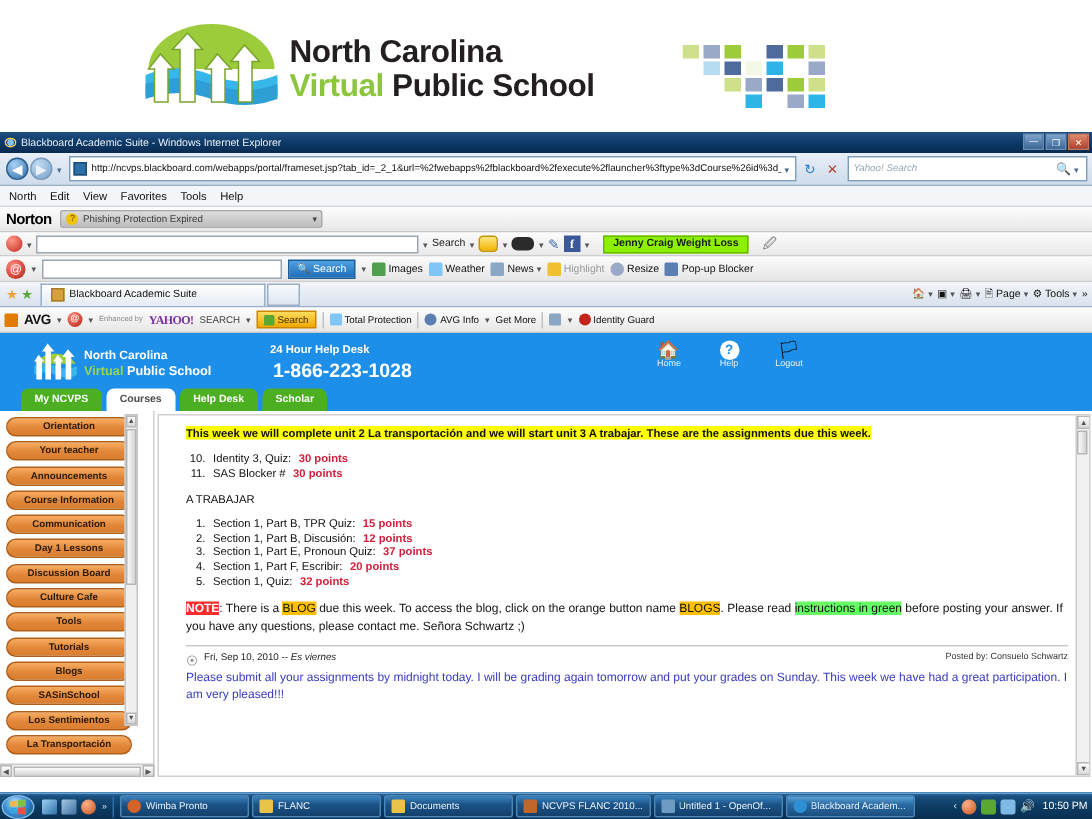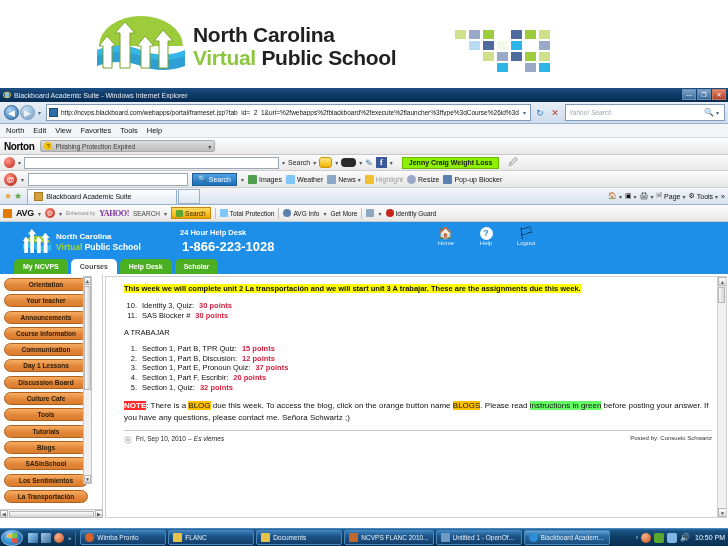--- a/index.html
+++ b/index.html
@@ -594,20 +594,21 @@
             <span class="hl-red">NOTE</span><span>: There is a </span><span class="hl-orange">BLOG</span><span> due this week. To access the blog, click on the orange button name </span><span class="hl-orange">BLOGS</span><span>. Please read </span><span class="hl-green">instructions in green</span><span> before posting your answer. If you have any questions, please contact me. Señora Schwartz ;)</span>
           </div>
 
           <div class="divider-line"></div>
 
           <div class="post-meta">
             <span class="post-bullet">⦿</span>
             <span class="post-date"><span>Fri, Sep 10, 2010 -- </span><i>Es viernes</i></span>
             <span class="post-by">Posted by: Consuelo Schwartz</span>
           </div>
+          <div class="post-body">Please submit all your assignments by midnight today. I will be grading again tomorrow and put your grades on Sunday. This week we have had a great participation. I am very pleased!!!</div>
 
           <div class="content-scroll">
             <div class="cs-btn">▲</div>
             <div class="cs-thumb"></div>
             <div class="cs-btn" style="position:absolute;bottom:0;left:0;">▼</div>
           </div>
         </div>
       </div>
     </div>
   </div>

